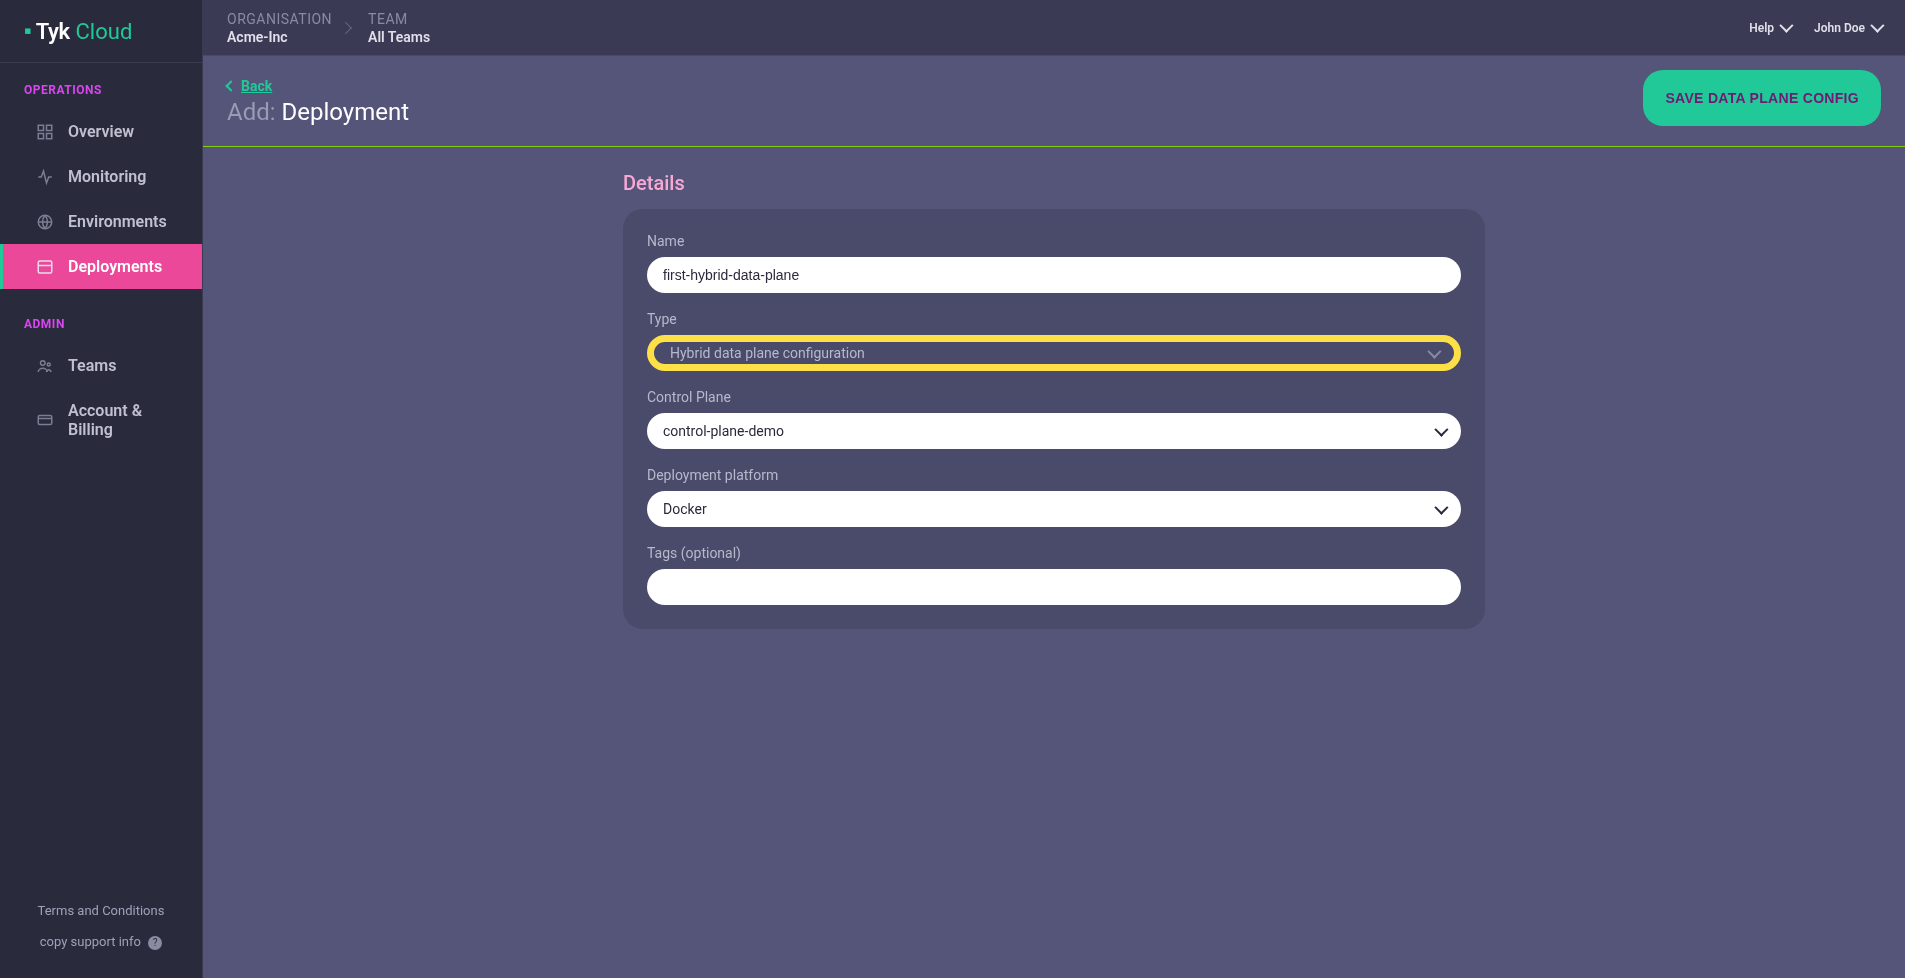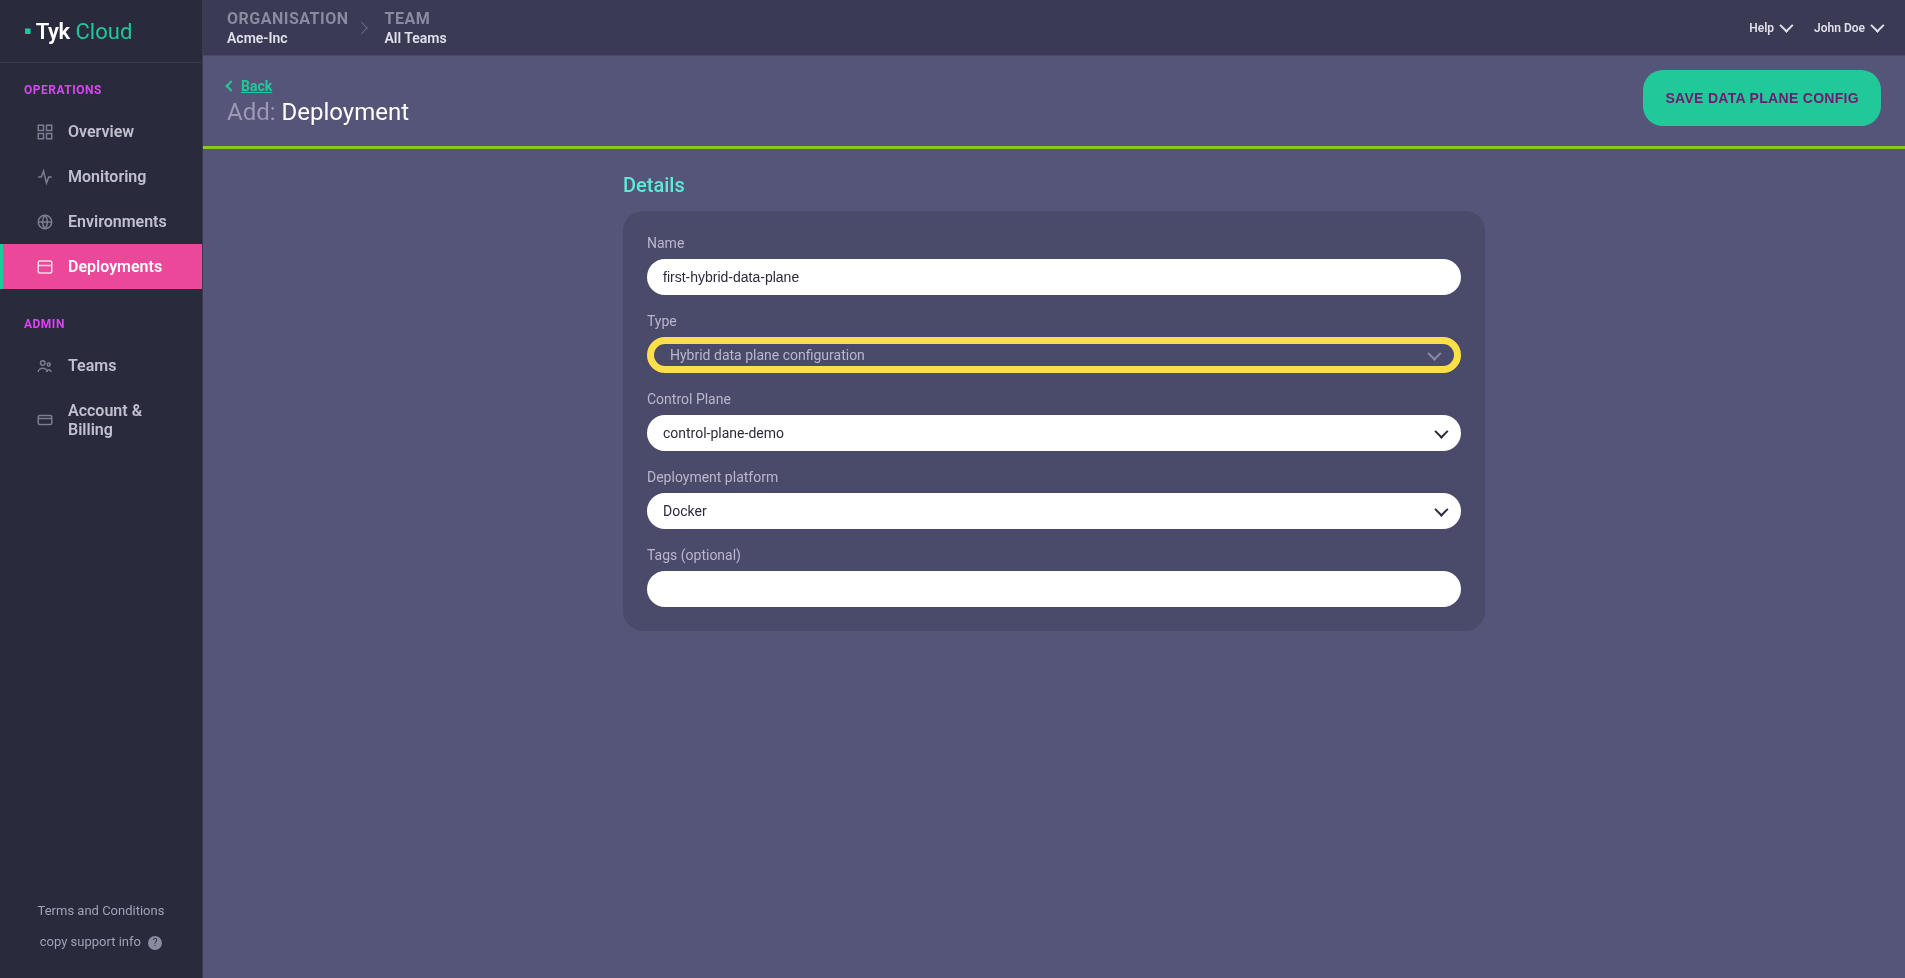--- a/index.html
+++ b/index.html
@@ -143,22 +143,22 @@
   right: 0;
   top: 50%;
   transform: translateY(-50%) rotate(45deg);
   width: 8px;
   height: 8px;
   border-top: 1px solid #6a6a85;
   border-right: 1px solid #6a6a85;
 }
 .crumb:last-child::after { display: none; }
 .crumb-label {
-  font-size: 16px;
-  font-weight: 700;
+  font-size: 14px;
+  font-weight: 400;
   color: #8a8aa0;
   letter-spacing: 0.5px;
 }
 .crumb-value {
   font-size: 14px;
   font-weight: 600;
   color: #e0e0ea;
   margin-top: 2px;
 }
 .topbar-right {
@@ -180,21 +180,21 @@
   content: "";
   display: inline-block;
   width: 8px;
   height: 8px;
   border-right: 2px solid #e0e0ea;
   border-bottom: 2px solid #e0e0ea;
   transform: rotate(45deg) translateY(-2px);
 }
 .page-header {
   padding: 14px 24px 20px 24px;
-  border-bottom: 3px solid #84cc16;
+  border-bottom: 1px solid #84cc16;
   display: flex;
   align-items: flex-end;
 }
 .page-header-left {
   flex: 1;
 }
 .back-link {
   display: inline-flex;
   align-items: center;
   gap: 4px;
@@ -239,21 +239,21 @@
   padding: 24px 0;
   overflow: auto;
 }
 .form-wrap {
   width: 862px;
   margin: 0 auto;
 }
 .section-title {
   font-size: 20px;
   font-weight: 500;
-  color: #5eead4;
+  color: #f9a8d4;
   margin-bottom: 14px;
 }
 .card {
   background: #4a4a6a;
   border-radius: 20px;
   padding: 24px;
 }
 .field {
   margin-bottom: 18px;
 }

